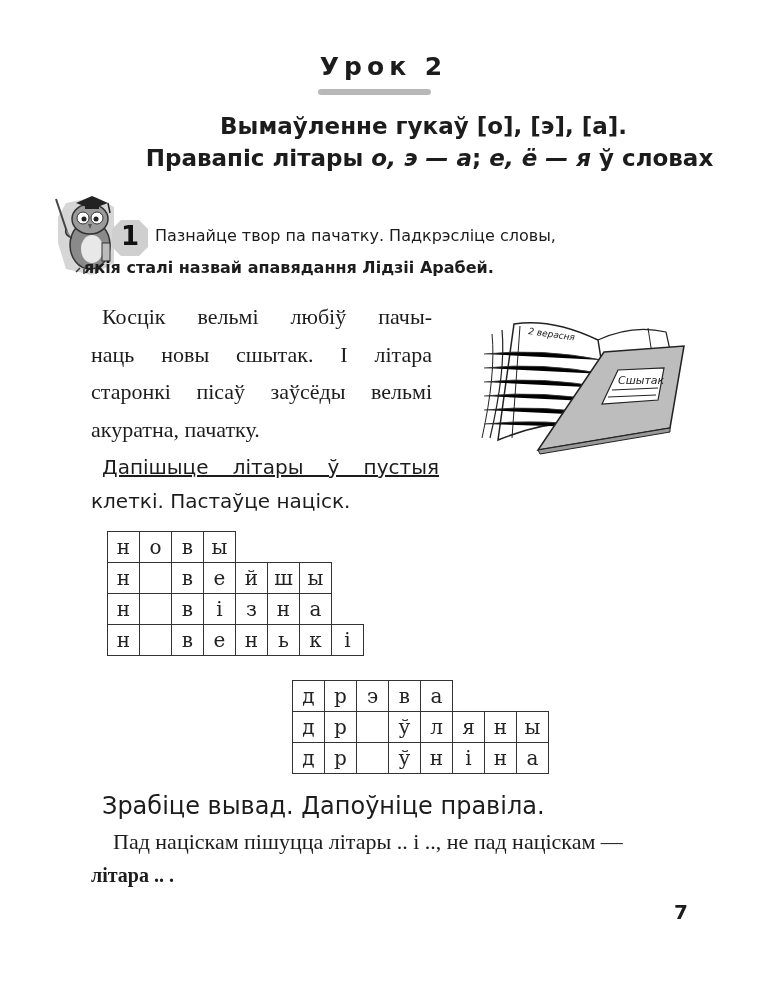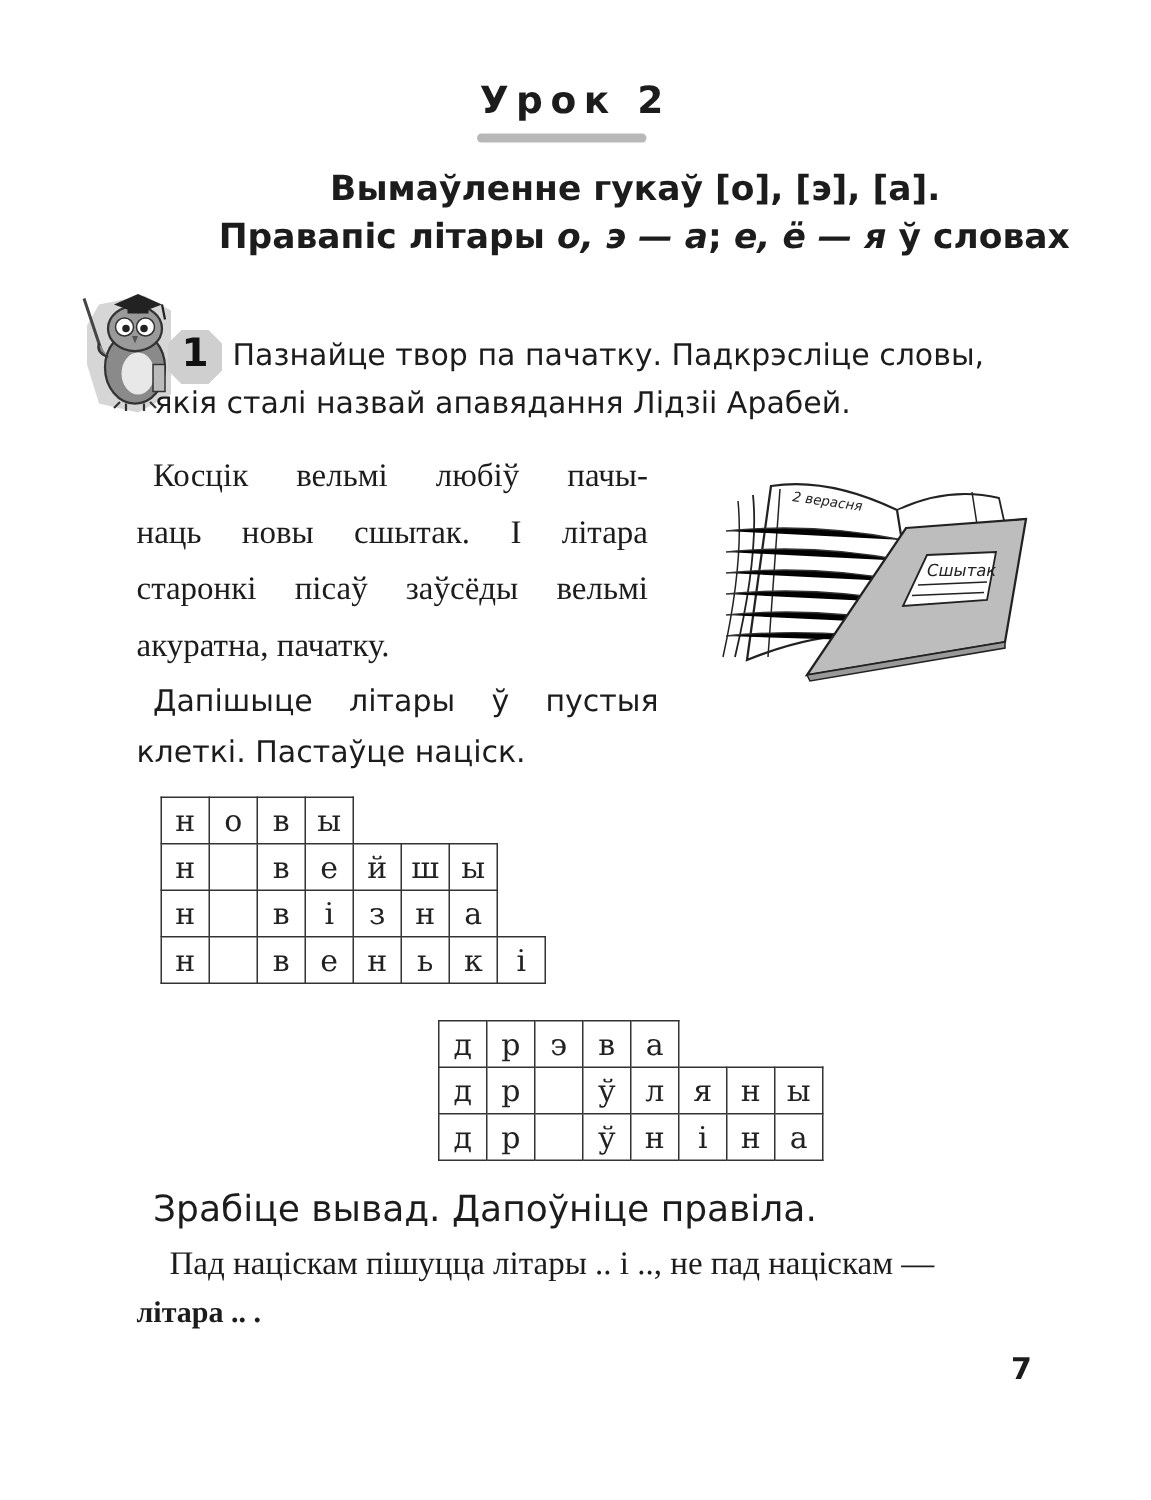--- a/index.html
+++ b/index.html
@@ -16,32 +16,32 @@
     .heading.l1 { top: 113px; left: 40px; }
     .heading.l2 { top: 145px; left: 46px; }
     .heading i { font-style: italic; }
 
     .owl { position: absolute; left: 52px; top: 183px; width: 100px; height: 95px; }
     .num-badge { position: absolute; left: 112px; top: 220px; width: 36px; height: 36px; }
     .num-badge .bg { position: absolute; inset: 0; background: #cfcfcf;
       clip-path: polygon(25% 0, 75% 0, 100% 25%, 100% 75%, 75% 100%, 25% 100%, 0 75%, 0 25%); }
     .num-badge .n { position: absolute; left: 0; width: 36px; top: 1px; text-align: center; font-size: 26px; font-weight: bold; color: #111; }
 
-    .task { position: absolute; font-size: 20px; line-height: 32px; }
+    .task { position: absolute; font-size: 16px; line-height: 32px; }
     .task.t1 { left: 155px; top: 220px; }
-    .task.t2 { left: 103px; top: 252px; }
+    .task.t2 { left: 84px; top: 252px; font-weight: bold; }
 
     .story { position: absolute; left: 102px; top: 298px; width: 330px; font-size: 22px; line-height: 37.5px; }
     .story .line { display: block; text-align: justify; text-align-last: justify; height: 37.5px; }
     .story .line.first { padding-left: 0; }
     .story .line.last { text-align-last: left; }
 
     .instr { position: absolute; left: 102px; top: 450px; width: 337px; font-size: 20px; line-height: 34px; }
     .instr .line { display: block; height: 34px; }
-    .instr .line.j { text-align: justify; text-align-last: justify; }
+    .instr .line.j { text-align: justify; text-align-last: justify; text-decoration: underline; }
 
     .notebook { position: absolute; left: 462px; top: 310px; width: 232px; height: 150px; }
 
     table.grid { position: absolute; border-collapse: collapse; }
     table.grid td { width: 31px; height: 30px; padding: 0; text-align: center; vertical-align: middle;
       font-family: "DejaVu Serif", "Liberation Serif", serif; font-size: 20px; color: #222; border: 1.5px solid #333; }
     table.grid td.void { border: none; }
     .grid1 { left: 107px; top: 531px; }
     .grid2 { left: 292px; top: 680px; }
 

